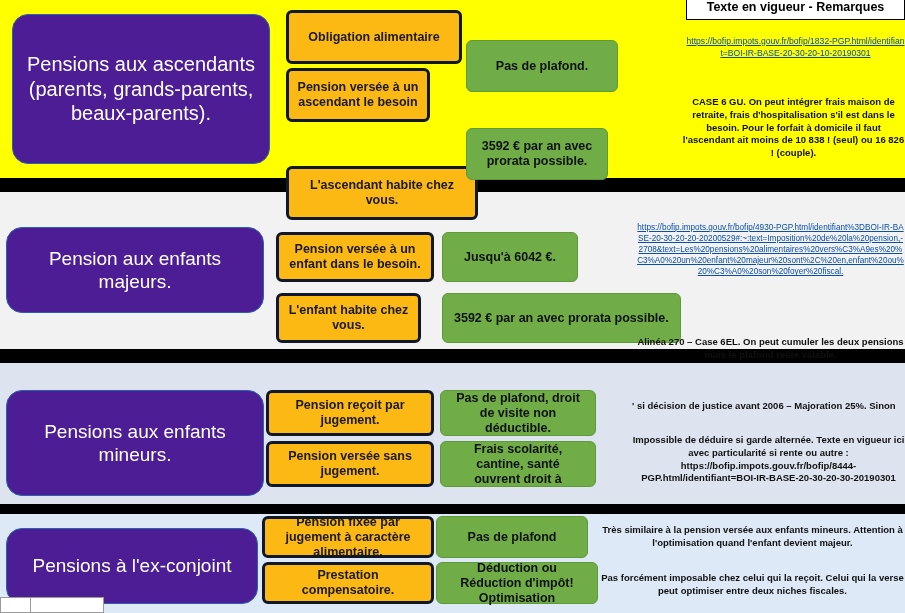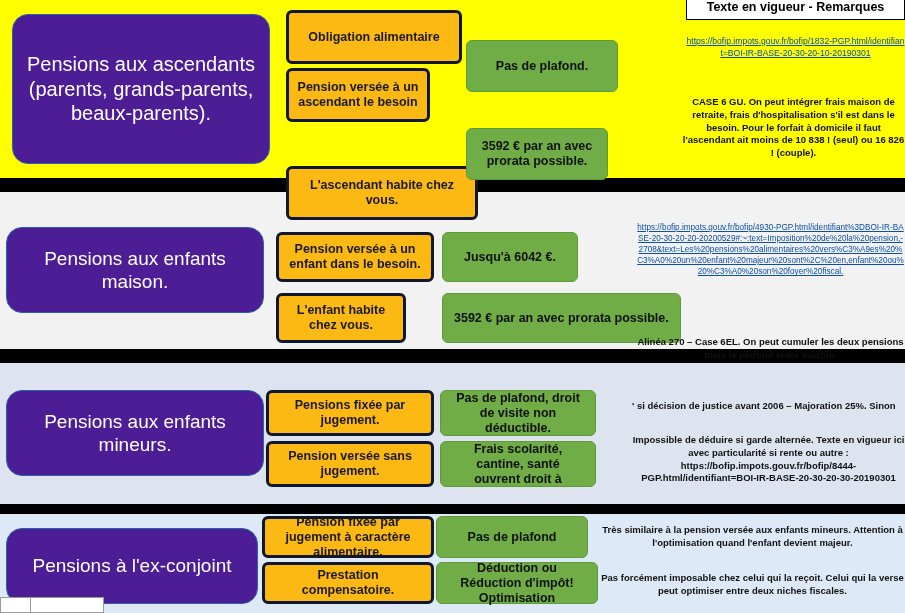--- a/index.html
+++ b/index.html
@@ -44,21 +44,21 @@
     display: flex;
     align-items: center;
     justify-content: center;
     text-align: center;
     box-sizing: border-box;
     padding: 4px 10px;
     line-height: 1.22;
   }
   .title-0 { left: 12px;  top: 14px;  width: 258px; height: 150px; font-size: 20px; }
   .title-1 { left: 6px;   top: 227px; width: 258px; height: 86px;  font-size: 19px; }
-  .title-2 { left: 6px;   top: 390px; width: 258px; height: 86px;  font-size: 19px; }
+  .title-2 { left: 6px;   top: 390px; width: 258px; height: 106px;  font-size: 19px; }
   .title-3 { left: 6px;   top: 528px; width: 252px; height: 76px;  font-size: 19px; }
 
   
   .mid-box {
     position: absolute;
     background: #fcb813;
     border: 3px solid #0f172a;
     border-radius: 6px;
     color: #1a1a1a;
     font-weight: bold;
@@ -91,21 +91,21 @@
 
   
   .m00 { left: 286px; top: 10px;  width: 176px; height: 54px; }
   .m01 { left: 286px; top: 68px;  width: 144px; height: 54px; }
   .m02 { left: 286px; top: 126px; width: 192px; height: 54px; margin-top: 40px; }
   .g00 { left: 466px; top: 40px;  width: 152px; height: 52px; }
   .g01 { left: 466px; top: 128px; width: 142px; height: 52px; }
 
   
   .m10 { left: 276px; top: 232px; width: 158px; height: 50px; }
-  .m11 { left: 276px; top: 293px; width: 130px; height: 50px; }
+  .m11 { left: 276px; top: 293px; width: 145px; height: 50px; }
   .g10 { left: 442px; top: 232px; width: 136px; height: 50px; }
   .g11 { left: 442px; top: 293px; width: 156px); height: 50px; }
 
   
   .m20 { left: 266px; top: 390px; width: 168px; height: 46px; }
   .m21 { left: 266px; top: 441px; width: 168px; height: 46px; }
   .g20 { left: 440px; top: 390px; width: 156px; height: 46px; }
   .g21 { left: 440px; top: 441px; width: 156px; height: 46px; }
 
   
@@ -206,32 +206,32 @@
   <div class="mid-box m00">Obligation alimentaire</div>
   <div class="mid-box m01">Pension versée à un ascendant le besoin</div>
   <div class="mid-box m02">L'ascendant habite chez vous.</div>
   <div class="green-box g00">Pas de plafond.</div>
   <div class="green-box g01">3592 € par an avec prorata possible.</div>
   <div class="note n0-link">
     <a class="link" href="#">https://bofip.impots.gouv.fr/bofip/1832-PGP.html/identifiant=BOI-IR-BASE-20-30-20-10-20190301</a>
   </div>
   <div class="note bold n0-txt">CASE 6 GU. On peut intégrer frais maison de retraite, frais d'hospitalisation s'il est dans le besoin. Pour le forfait à domicile il faut l'ascendant ait moins de 10 838 ! (seul) ou 16 826 ! (couple).</div>
 
-  <div class="title-box title-1">Pensions aux enfants maison.</div>
+  <div class="title-box title-1">Pension aux enfants majeurs.</div>
   <div class="mid-box m10">Pension versée à un enfant dans le besoin.</div>
   <div class="mid-box m11">L'enfant habite chez vous.</div>
   <div class="green-box g10">Jusqu'à 6042 €.</div>
   <div class="green-box g11">3592 € par an avec prorata possible.</div>
   <div class="note n1-link">
     <a class="link small" href="#">https://bofip.impots.gouv.fr/bofip/4930-PGP.html/identifiant%3DBOI-IR-BASE-20-30-20-20-20200529#:~:text=Imposition%20de%20la%20pension,-2708&amp;text=Les%20pensions%20alimentaires%20vers%C3%A9es%20%C3%A0%20un%20enfant%20majeur%20sont%2C%20en,enfant%20ou%20%C3%A0%20son%20foyer%20fiscal.</a>
   </div>
   <div class="note bold n1-txt">Alinéa 270 – Case 6EL. On peut cumuler les deux pensions mais le plafond reste valable.</div>
 
   <div class="title-box title-2">Pensions aux enfants mineurs.</div>
-  <div class="mid-box m20">Pensions fixée par jugement.</div>
+  <div class="mid-box m20">Pension reçoit par jugement.</div>
   <div class="mid-box m21">Pension versée sans jugement.</div>
   <div class="green-box g20">Pas de plafond, droit de visite non déductible.</div>
   <div class="green-box g21">Frais scolarité, cantine, santé ouvrent droit à</div>
   <div class="note bold n2-txt-a">' si décision de justice avant 2006 – Majoration 25%. Sinon</div>
   <div class="note bold n2-txt-b">Impossible de déduire si garde alternée. Texte en vigueur ici avec particularité si rente ou autre : https://bofip.impots.gouv.fr/bofip/8444-PGP.html/identifiant=BOI-IR-BASE-20-30-20-30-20190301</div>
 
   <div class="title-box title-3">Pensions à l'ex-conjoint</div>
   <div class="mid-box m30">Pension fixée par jugement à caractère alimentaire.</div>
   <div class="mid-box m31">Prestation compensatoire.</div>
   <div class="green-box g30">Pas de plafond</div>

